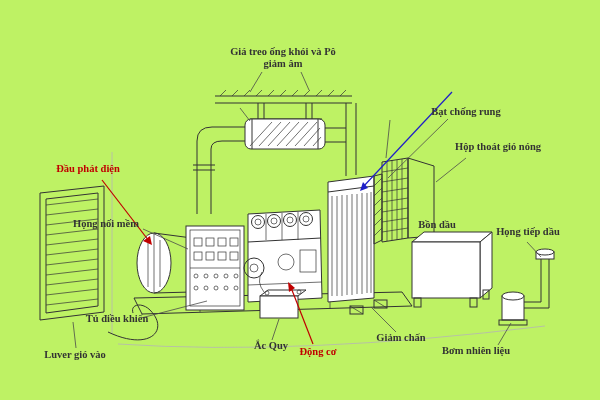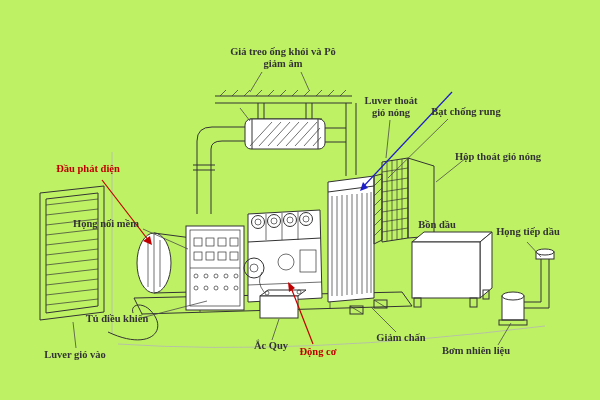--- a/index.html
+++ b/index.html
@@ -197,24 +197,22 @@
       <polygon class="fill-red" points="288,282 295,288 289,292"></polygon>
     </g>
     <g>
       <path class="lead-blue" d="M452 92L363 187"></path>
       <polygon class="fill-blue" points="360,191 368,188 363,182"></polygon>
     </g>
   </svg>
 
   <div class="label" style="left:283px;top:46px;">Giá treo ống khói và Pô
 giảm âm</div>
-  <div class="label" style="left:391px;top:95px;">Luver thoát
-gió nóng</div>
   <div class="label" style="left:466px;top:106px;">Bạt chống rung</div>
-  <div class="label" style="left:498px;top:151px;">Hộp thoát gió nóng</div>
+  <div class="label" style="left:498px;top:141px;">Hộp thoát gió nóng</div>
   <div class="label red" style="left:88px;top:163px;">Đầu phát điện</div>
   <div class="label" style="left:106px;top:218px;">Họng nối mềm</div>
   <div class="label" style="left:437px;top:219px;">Bồn dầu</div>
   <div class="label" style="left:528px;top:226px;">Họng tiếp dầu</div>
   <div class="label" style="left:117px;top:313px;">Tủ điều khiển</div>
   <div class="label" style="left:271px;top:340px;">Ắc Quy</div>
   <div class="label red" style="left:318px;top:346px;">Động cơ</div>
   <div class="label" style="left:401px;top:332px;font-family:Liberation Serif, serif;">Giảm chấn</div>
   <div class="label" style="left:476px;top:345px;">Bơm nhiên liệu</div>
   <div class="label" style="left:75px;top:349px;">Luver gió vào</div>

